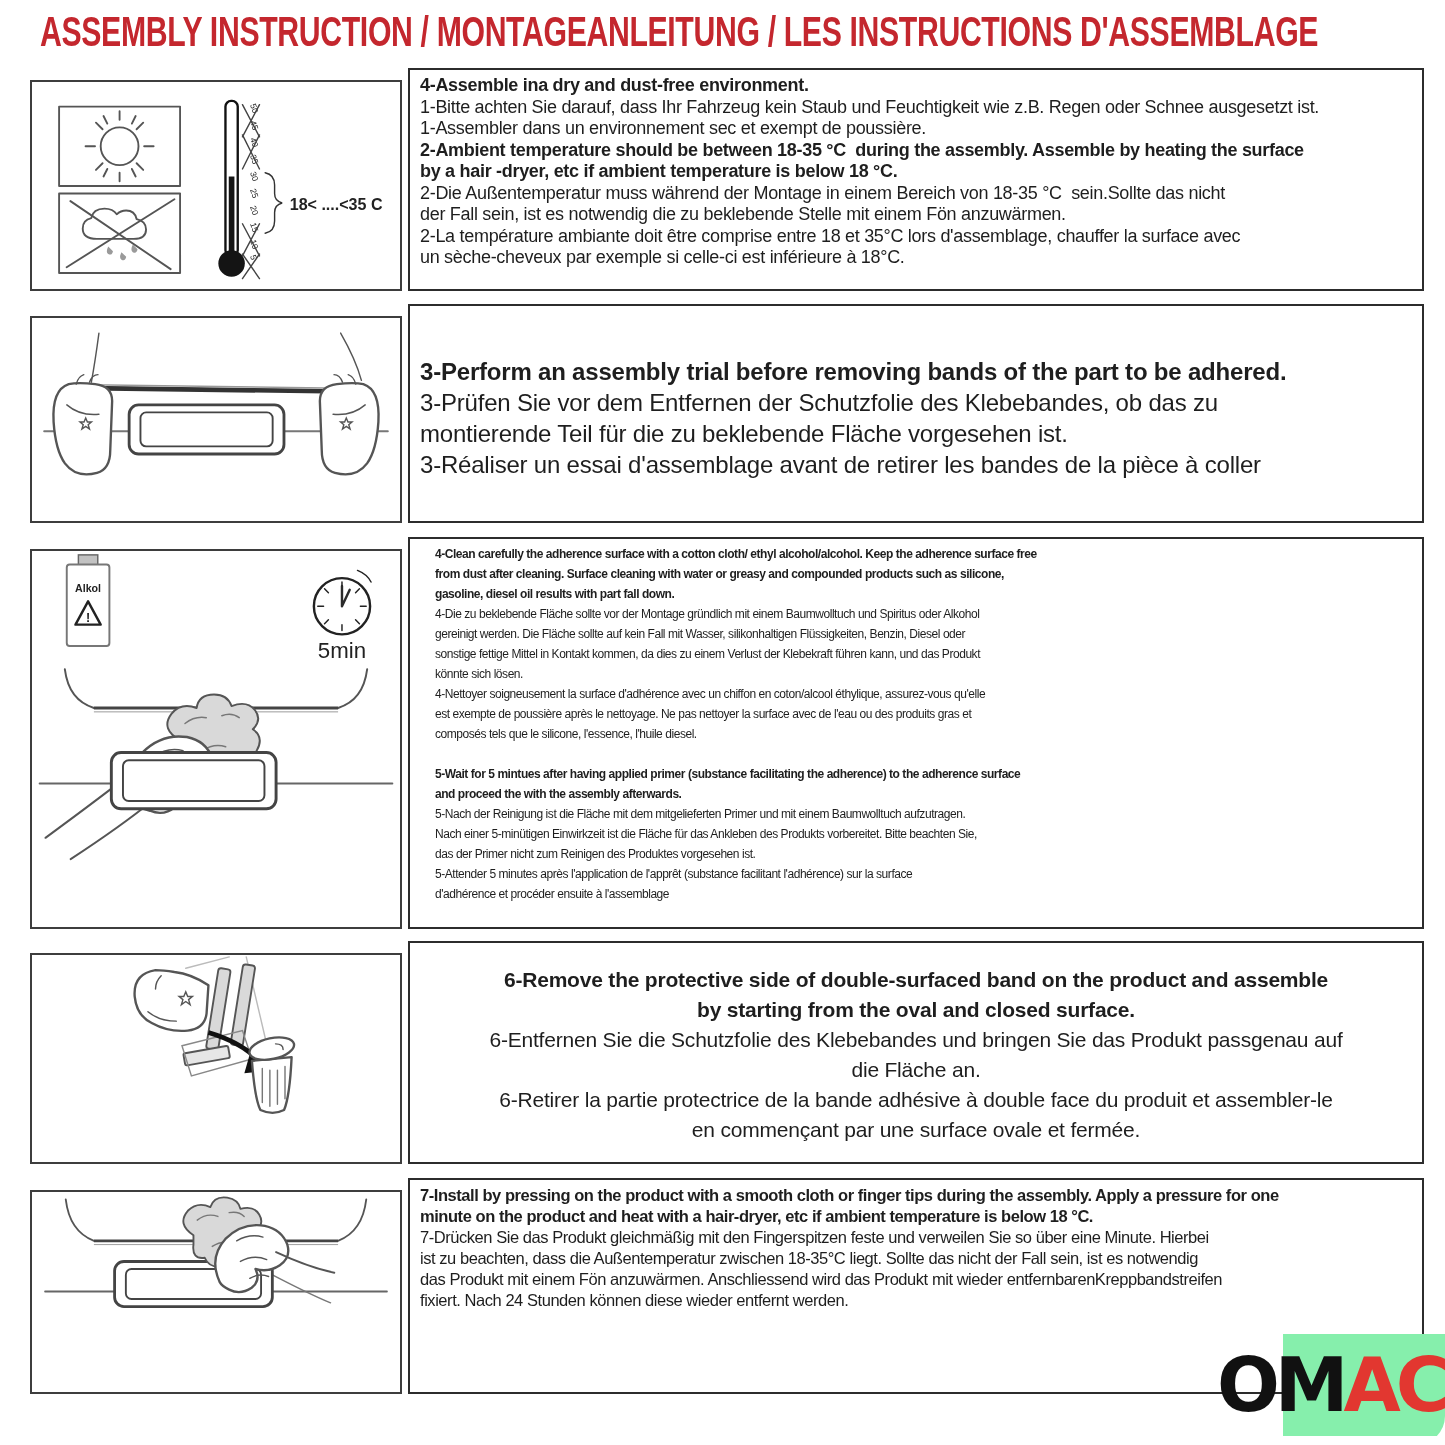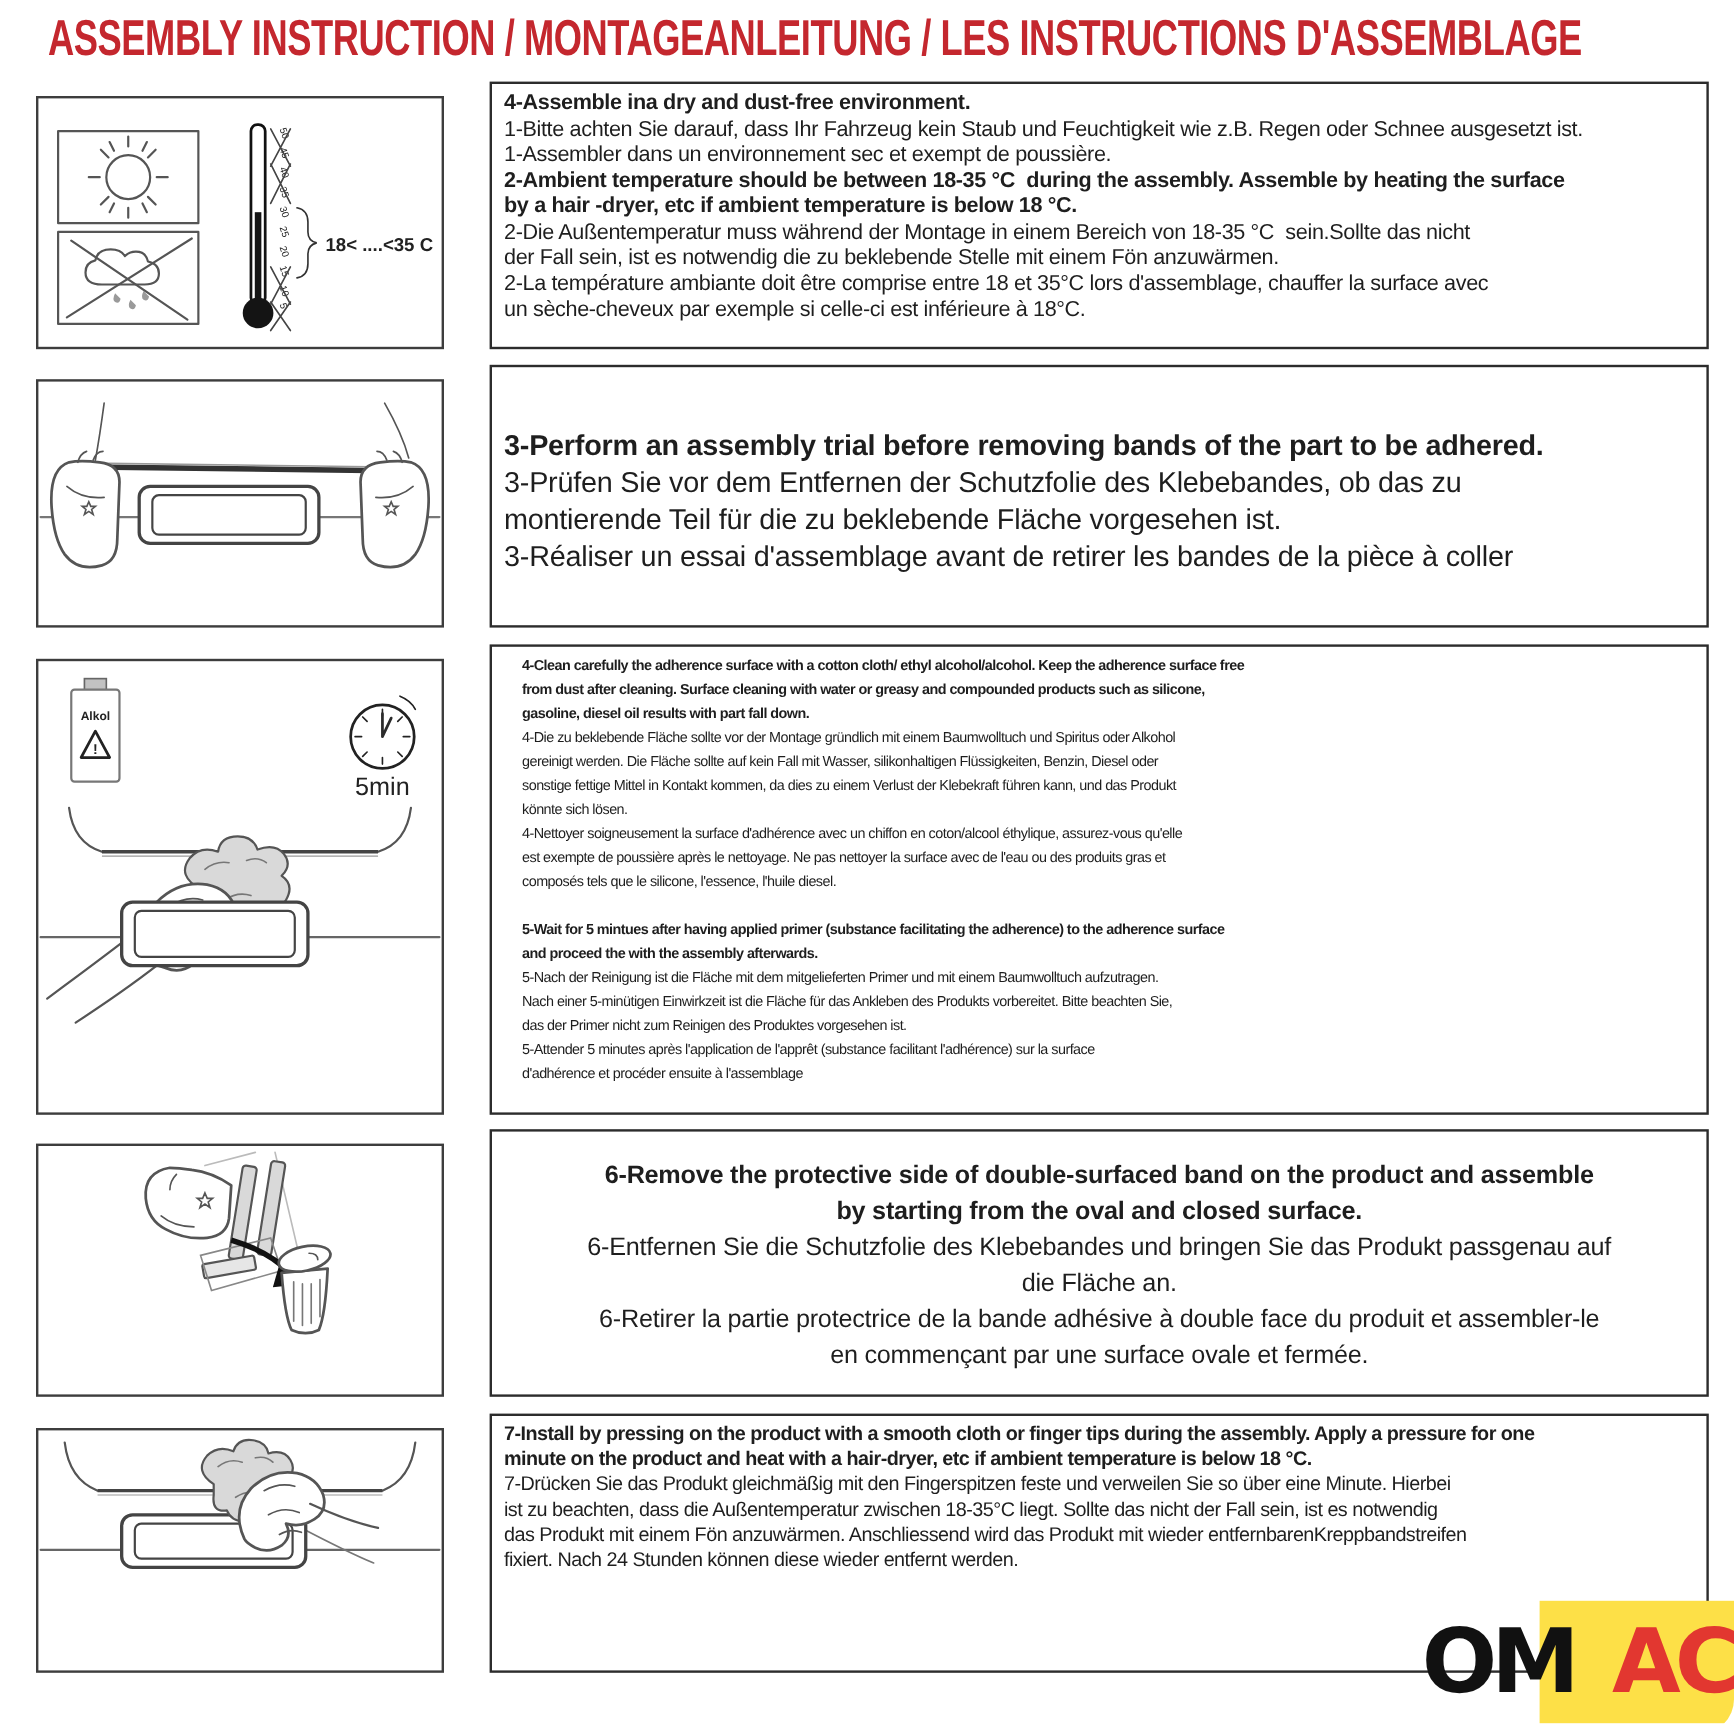--- a/index.html
+++ b/index.html
@@ -9,45 +9,45 @@
     font-family: "Liberation Sans", sans-serif; color: #1e1e1e; overflow: hidden; border-radius: 29px;
   }
   .title {
     position: absolute; left: 40px; top: 8px;
     font-size: 42px; font-weight: bold; white-space: nowrap;
     color: #c4272e; letter-spacing: -0.5px;
     transform: scaleX(0.72); transform-origin: 0 50%;
   }
   .row { position: absolute; left: 0; width: 1445px; }
   .figure {
-    position: absolute; left: 30px; top: 12px; bottom: 0; width: 340px;
+    position: absolute; left: 30px; top: 12px; bottom: 0; width: 372px;
     border: 2px solid #3d3d3d; background: #fff;
   }
   .figure svg { width: 100%; height: 100%; display: block; }
   .text {
     position: absolute; left: 408px; top: 0; bottom: 0; width: 1016px;
     border: 2px solid #2c2c2c; background: #fff;
     padding: 5px 10px; overflow: hidden;
   }
   .text p { white-space: pre-wrap; margin: 0; }
   .text p.b { font-weight: bold; }
   .s1 { font-size: 18px;  line-height: 21.5px; letter-spacing: -0.3px; }
   .s1 .gap { margin-top: 0; }
   .s2 { font-size: 24px;  line-height: 31px;  padding-top: 50px; letter-spacing: -0.2px; }
   .s3 { font-size: 12px;  line-height: 20px;  letter-spacing: -0.45px; padding-left: 25px; }
   .s3 .gap { margin-top: 20px; }
   .s4 { font-size: 21px;  line-height: 30px;  padding-top: 22px; letter-spacing: -0.2px; text-align: center; }
   .s5 { font-size: 16.5px; line-height: 21px; letter-spacing: -0.45px; }
   .line-ext { position: absolute; left: 1422px; top: 1391px; width: 23px; height: 3px; background: #151515; }
   .logo {
     position: absolute; left: 1283px; top: 1334px; width: 162px; height: 102px;
-    background: #fde047; z-index: 5;
+    background: #86efac; z-index: 5;
     display: flex; align-items: center; justify-content: flex-end;
     font-family: "DejaVu Sans", sans-serif; font-weight: bold;
-    font-size: 74px; letter-spacing: -5px; line-height: 1; gap: 32px;
+    font-size: 74px; letter-spacing: -5px; line-height: 1;
   }
   .logo .lg-black { color: #111111; }
   .logo .lg-red   { color: #e23730; }
   
   .ln  { fill: none; stroke: #555; stroke-width: 2; stroke-linecap: round; stroke-linejoin: round; }
   .lnD { fill: none; stroke: #2b2b2b; stroke-width: 2.5; stroke-linecap: round; stroke-linejoin: round; }
   .lnT { fill: none; stroke: #888; stroke-width: 1.5; stroke-linecap: round; }
   .wh  { fill: #ffffff; stroke: #555; stroke-width: 2.5; stroke-linejoin: round; }
   .gy  { fill: #d9d9d9; stroke: #555; stroke-width: 2; stroke-linejoin: round; }
   .tk  { fill: #141414; }

